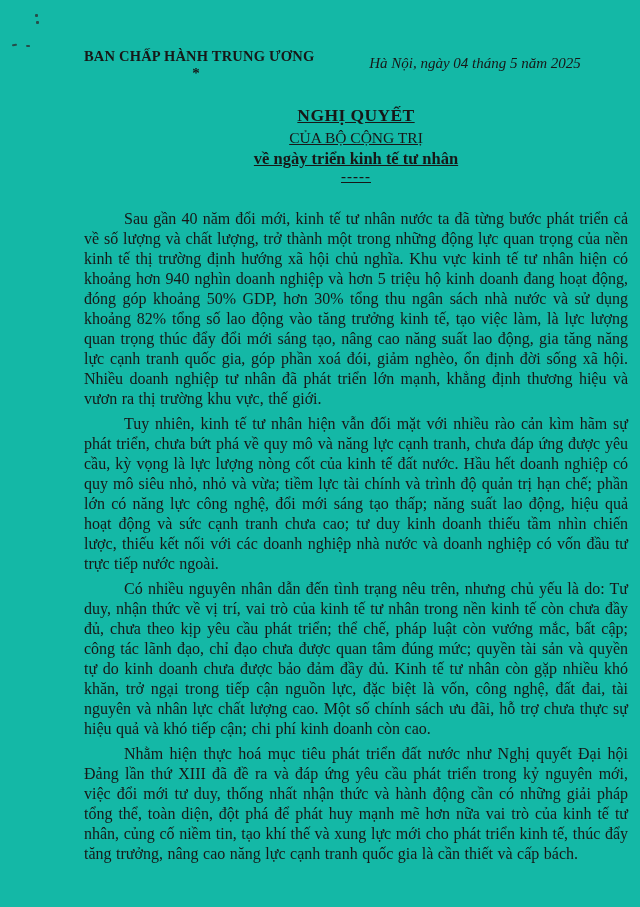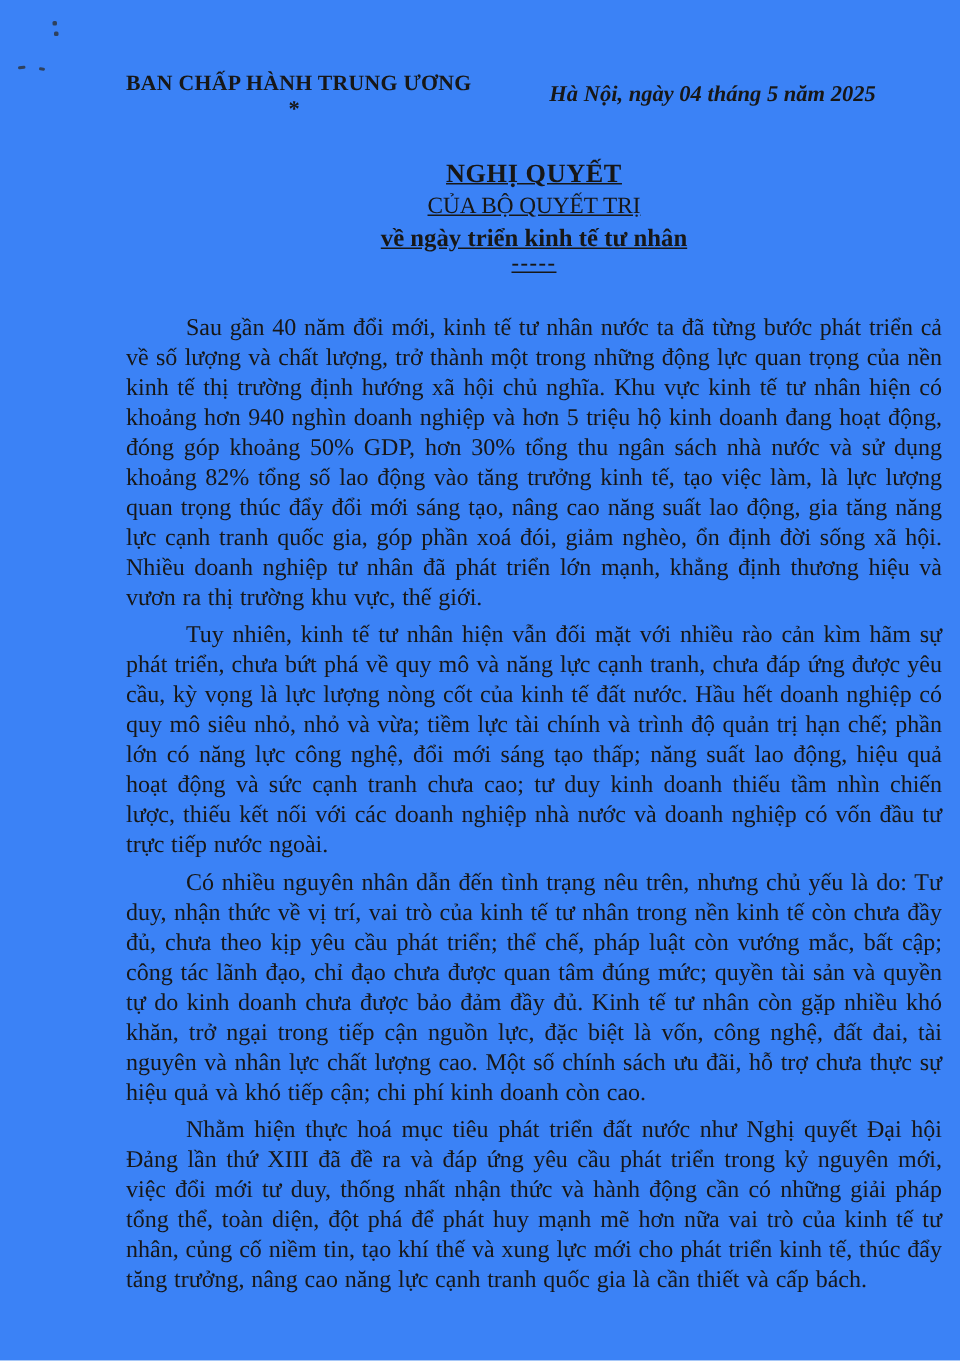--- a/index.html
+++ b/index.html
@@ -7,21 +7,21 @@
     padding: 0;
     width: 640px;
     height: 907px;
     background: #fdfdfc;
     overflow: hidden;
   }
   .sheet {
     position: relative;
     width: 640px;
     height: 907px;
-    background: #3b82f6;
+    background: #14b8a6;
     color: #171717;
     font-family: "Liberation Serif", "DejaVu Serif", serif;
   }
   
   .speck {
     position: absolute;
     background: #2b2b2b;
     opacity: 0.75;
     border-radius: 1px;
   }
@@ -68,21 +68,21 @@
   }
   .motto {
     display: inline-block;
     font-weight: bold;
     font-size: 15.5px;
     white-space: nowrap;
     padding-bottom: 2px;
     border-bottom: 1.6px solid #1a1a1a;
   }
   .place-date {
-    font-weight: bold;
+    font-weight: normal;
     font-style: italic;
     font-size: 15px;
     margin-top: 7px;
     white-space: nowrap;
   }
   .title-block {
     margin-top: 26px;
     text-align: center;
     text-decoration: underline;
   }
@@ -136,21 +136,21 @@
         <div class="org">BAN CHẤP HÀNH TRUNG ƯƠNG</div>
         <div class="star">*</div>
       </div>
       <div class="hdr-right">
         <div class="place-date">Hà Nội, ngày 04 tháng 5 năm 2025</div>
       </div>
     </div>
 
     <div class="title-block">
       <div class="title-doc-type">NGHỊ QUYẾT</div>
-      <div class="title-issuer">CỦA BỘ QUYẾT TRỊ</div>
+      <div class="title-issuer">CỦA BỘ CỘNG TRỊ</div>
       <div class="title-subject">về ngày triển kinh tế tư nhân</div>
       <div class="title-sep">-----</div>
     </div>
 
     <div class="body-text">
       <p>Sau gần 40 năm đổi mới, kinh tế tư nhân nước ta đã từng bước phát triển cả về số lượng và chất lượng, trở thành một trong những động lực quan trọng của nền kinh tế thị trường định hướng xã hội chủ nghĩa. Khu vực kinh tế tư nhân hiện có khoảng hơn 940 nghìn doanh nghiệp và hơn 5 triệu hộ kinh doanh đang hoạt động, đóng góp khoảng 50% GDP, hơn 30% tổng thu ngân sách nhà nước và sử dụng khoảng 82% tổng số lao động vào tăng trưởng kinh tế, tạo việc làm, là lực lượng quan trọng thúc đẩy đổi mới sáng tạo, nâng cao năng suất lao động, gia tăng năng lực cạnh tranh quốc gia, góp phần xoá đói, giảm nghèo, ổn định đời sống xã hội. Nhiều doanh nghiệp tư nhân đã phát triển lớn mạnh, khẳng định thương hiệu và vươn ra thị trường khu vực, thế giới.</p>
       <p>Tuy nhiên, kinh tế tư nhân hiện vẫn đối mặt với nhiều rào cản kìm hãm sự phát triển, chưa bứt phá về quy mô và năng lực cạnh tranh, chưa đáp ứng được yêu cầu, kỳ vọng là lực lượng nòng cốt của kinh tế đất nước. Hầu hết doanh nghiệp có quy mô siêu nhỏ, nhỏ và vừa; tiềm lực tài chính và trình độ quản trị hạn chế; phần lớn có năng lực công nghệ, đổi mới sáng tạo thấp; năng suất lao động, hiệu quả hoạt động và sức cạnh tranh chưa cao; tư duy kinh doanh thiếu tầm nhìn chiến lược, thiếu kết nối với các doanh nghiệp nhà nước và doanh nghiệp có vốn đầu tư trực tiếp nước ngoài.</p>
       <p>Có nhiều nguyên nhân dẫn đến tình trạng nêu trên, nhưng chủ yếu là do: Tư duy, nhận thức về vị trí, vai trò của kinh tế tư nhân trong nền kinh tế còn chưa đầy đủ, chưa theo kịp yêu cầu phát triển; thể chế, pháp luật còn vướng mắc, bất cập; công tác lãnh đạo, chỉ đạo chưa được quan tâm đúng mức; quyền tài sản và quyền tự do kinh doanh chưa được bảo đảm đầy đủ. Kinh tế tư nhân còn gặp nhiều khó khăn, trở ngại trong tiếp cận nguồn lực, đặc biệt là vốn, công nghệ, đất đai, tài nguyên và nhân lực chất lượng cao. Một số chính sách ưu đãi, hỗ trợ chưa thực sự hiệu quả và khó tiếp cận; chi phí kinh doanh còn cao.</p>
       <p>Nhằm hiện thực hoá mục tiêu phát triển đất nước như Nghị quyết Đại hội Đảng lần thứ XIII đã đề ra và đáp ứng yêu cầu phát triển trong kỷ nguyên mới, việc đổi mới tư duy, thống nhất nhận thức và hành động cần có những giải pháp tổng thể, toàn diện, đột phá để phát huy mạnh mẽ hơn nữa vai trò của kinh tế tư nhân, củng cố niềm tin, tạo khí thế và xung lực mới cho phát triển kinh tế, thúc đẩy tăng trưởng, nâng cao năng lực cạnh tranh quốc gia là cần thiết và cấp bách.</p>
     </div>

